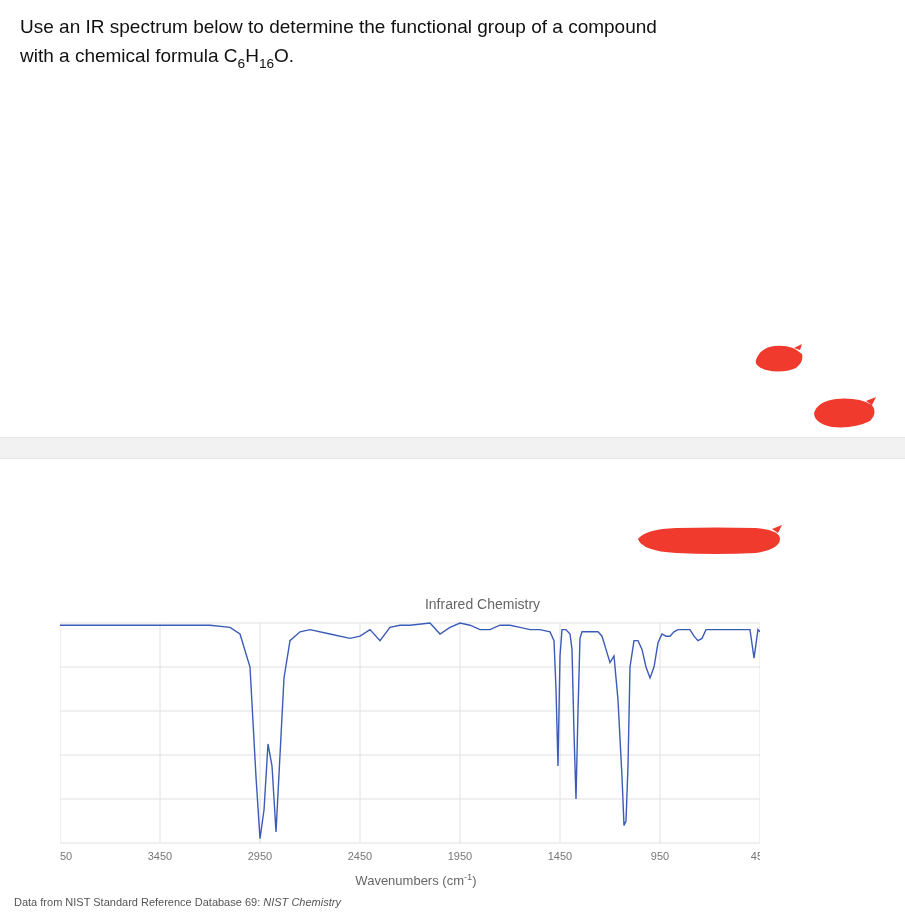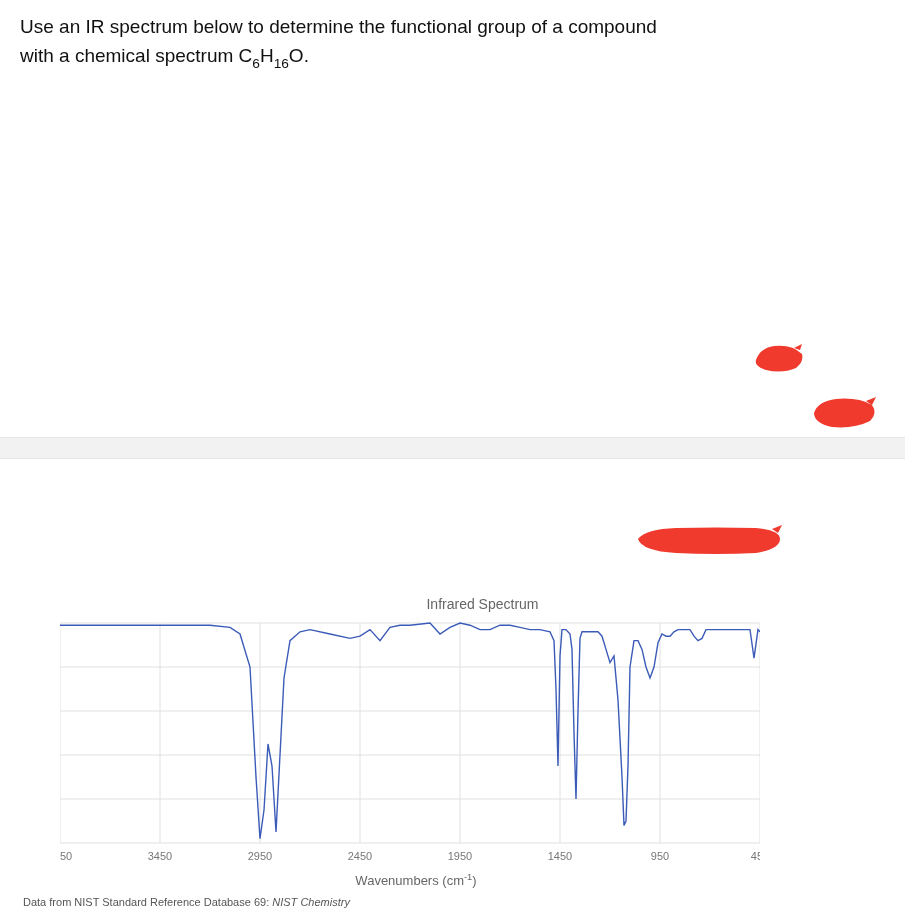--- a/index.html
+++ b/index.html
@@ -69,53 +69,53 @@
       width: 760px;
     }
     .sup {
       font-size: 0.72em;
       vertical-align: super;
     }
     .credit {
       font-size: 11px;
       color: #555;
       margin-top: 8px;
-      padding-left: 23px;
+      padding-left: 14px;
     }
     .credit .ital { font-style: italic; }
     .tick-label {
       font-size: 11px;
       fill: #777;
       font-family: inherit;
     }
     .grid-line { stroke: #e0e0e0; stroke-width: 1; }
     .spectrum-line { stroke: #3b5bb8; stroke-width: 1.4; fill: none; }
   </style>
 </head>
 <body>
 
 <div class="question-text">
   <span>Use an IR spectrum below to determine the functional group of a compound</span><br>
-  <span>with a chemical spectrum C</span><span class="sub">6</span><span>H</span><span class="sub">16</span><span>O.</span>
+  <span>with a chemical formula C</span><span class="sub">6</span><span>H</span><span class="sub">16</span><span>O.</span>
 </div>
 
 <div class="gray-band"></div>
 
 <svg class="red-mark red-mark-1" viewBox="0 0 55 38">
   <path d="M 4 20 Q 8 8 22 6 Q 40 4 50 14 Q 52 22 44 28 Q 30 34 14 30 Q 2 26 4 20 Z M 42 8 L 50 4 L 48 10 Z"></path>
 </svg>
 <svg class="red-mark red-mark-2" viewBox="0 0 66 38">
   <path d="M 2 18 Q 6 6 24 4 Q 46 2 60 10 Q 66 18 58 26 Q 42 34 20 32 Q 2 28 2 18 Z M 54 6 L 64 2 L 60 10 Z"></path>
 </svg>
 <svg class="red-mark red-mark-3" viewBox="0 0 148 32">
   <path d="M 2 14 Q 10 4 40 3 Q 80 2 120 3 Q 144 5 144 14 Q 144 24 120 28 Q 80 30 40 28 Q 6 26 2 14 Z M 136 4 L 146 0 L 142 8 Z"></path>
 </svg>
 
 <div class="chart-area">
-  <div class="chart-title">Infrared Spectrum</div>
+  <div class="chart-title">Infrared Chemistry</div>
 
   <div class="chart-svg-wrap">
     <svg id="chart-svg" width="700" height="250">
         <line x1="0" y1="5" x2="0" y2="225" class="grid-line"></line>
         <text x="0" y="242" text-anchor="middle" class="tick-label">3950</text>
         <line x1="100" y1="5" x2="100" y2="225" class="grid-line"></line>
         <text x="100" y="242" text-anchor="middle" class="tick-label">3450</text>
         <line x1="200" y1="5" x2="200" y2="225" class="grid-line"></line>
         <text x="200" y="242" text-anchor="middle" class="tick-label">2950</text>
         <line x1="300" y1="5" x2="300" y2="225" class="grid-line"></line>

